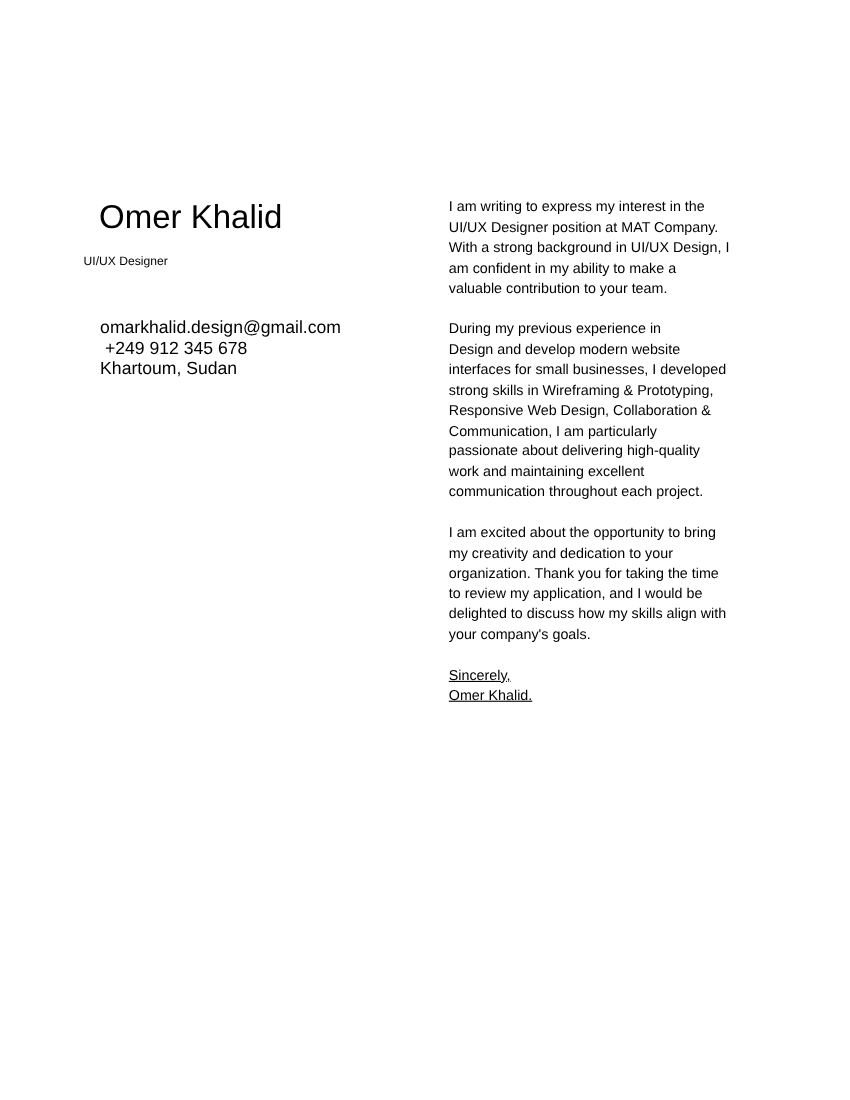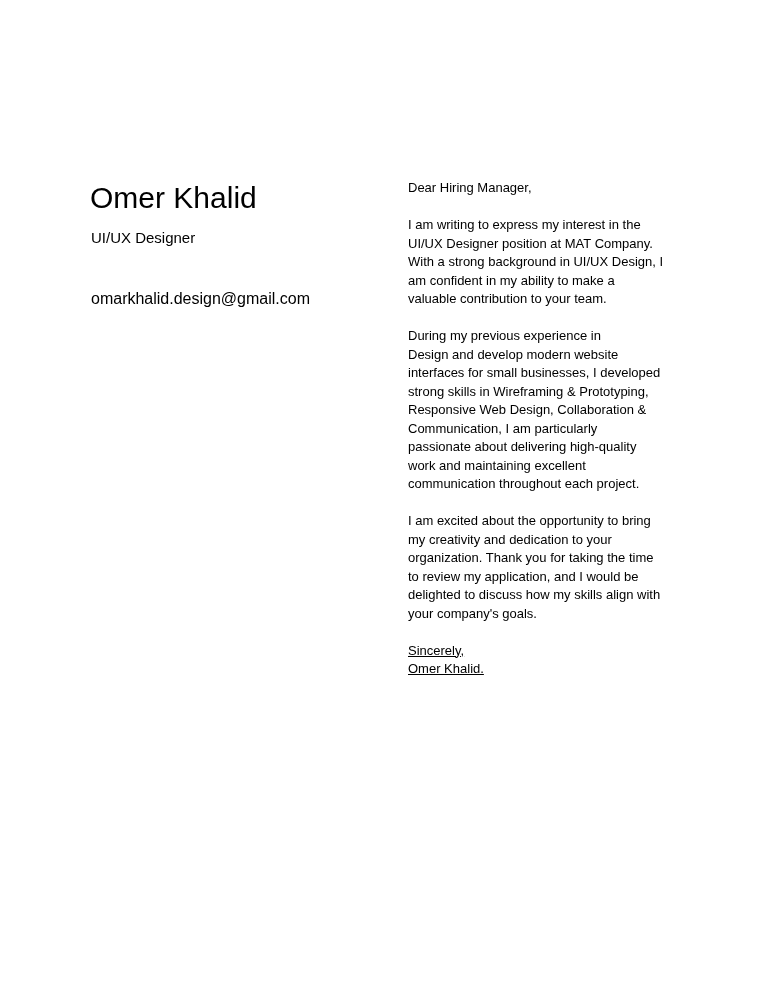--- a/index.html
+++ b/index.html
@@ -20,23 +20,23 @@
       position: absolute;
       left: 90px;
       top: 181px;
       font-size: 30px;
       line-height: 34px;
       font-weight: 400;
       white-space: nowrap;
     }
     .job-title {
       position: absolute;
-      left: 91px;
+      left: 76px;
       top: 228px;
-      font-size: 15px;
+      font-size: 11px;
       line-height: 20px;
       font-weight: 400;
       white-space: nowrap;
     }
     .contact {
       position: absolute;
       left: 91px;
       top: 290px;
       font-size: 16px;
       line-height: 18.5px;
@@ -67,24 +67,25 @@
 <body>
 
 <div class="page">
 
   <div class="name">Omer Khalid</div>
 
   <div class="job-title">UI/UX Designer</div>
 
   <div class="contact">
     <div>omarkhalid.design@gmail.com</div>
+    <div> +249 912 345 678</div>
+    <div>Khartoum, Sudan</div>
   </div>
 
   <div class="letter">
-    <p>Dear Hiring Manager,</p>
     <p>I am writing to express my interest in the
 UI/UX Designer position at MAT Company.
 With a strong background in UI/UX Design, I
 am confident in my ability to make a
 valuable contribution to your team.</p>
     <p>During my previous experience in
 Design and develop modern website
 interfaces for small businesses, I developed
 strong skills in Wireframing &amp; Prototyping,
 Responsive Web Design, Collaboration &amp;

